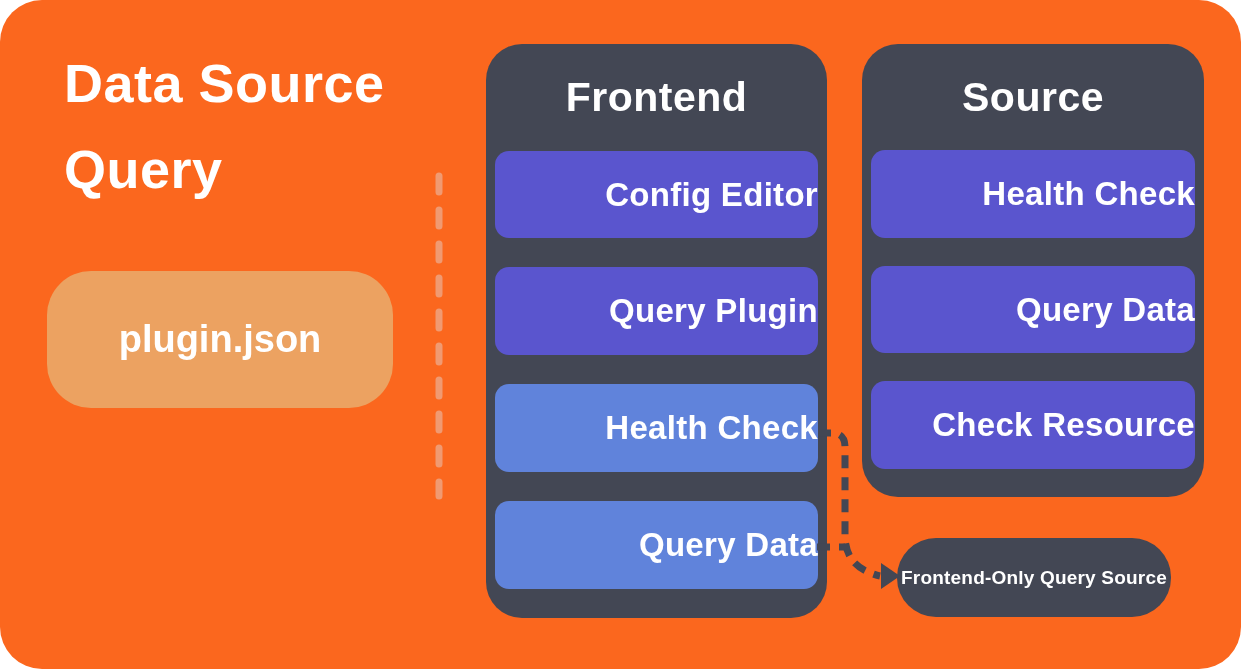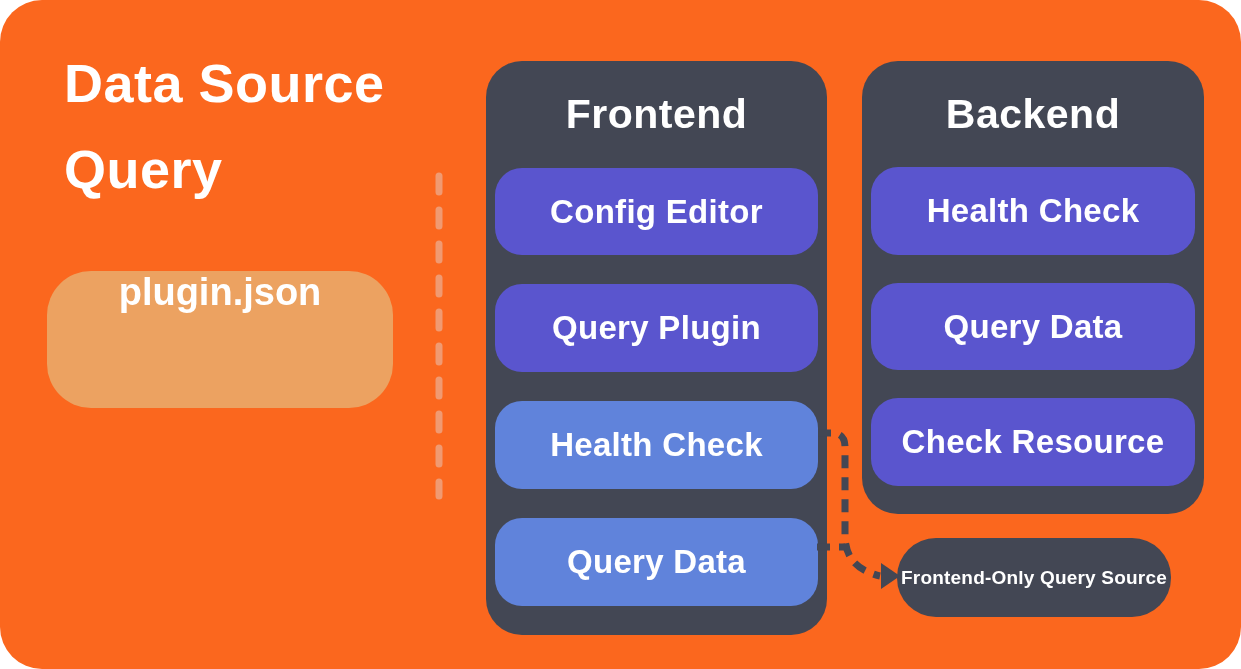--- a/index.html
+++ b/index.html
@@ -28,55 +28,55 @@
   }
   .plugin-box {
     position: absolute;
     left: 47px;
     top: 271px;
     width: 346px;
     height: 137px;
     background: var(--tan, #ECA261);
     border-radius: 44px;
     display: flex;
+    align-items: center;
     justify-content: center;
     color: var(--text, #fff);
     font-size: 38px;
     font-weight: 700;
   }
   .card {
     position: absolute;
     top: 44px;
     background: var(--card, #434754);
     border-radius: 36px;
     display: flex;
     flex-direction: column;
     padding: 0 9px;
     box-sizing: border-box;
-    margin-top: 17px;
   }
   .card.frontend { left: 486px; width: 341px; height: 574px; }
   .card.backend  { left: 862px; width: 342px; height: 453px; }
   .card-title {
     height: 108px;
     display: flex;
     align-items: center;
     justify-content: center;
     color: var(--text, #fff);
     font-size: 41px;
     font-weight: 700;
     letter-spacing: 0.5px;
   }
   .pill {
     height: 89px;
-    border-radius: 27px;
+    border-radius: 14px;
     margin-bottom: 29px;
     display: flex;
     align-items: center;
-    justify-content: center;
+    justify-content: flex-end;
     color: var(--text, #fff);
     font-size: 33px;
     font-weight: 700;
     letter-spacing: 0.3px;
   }
   .backend .pill { margin-bottom: 28px; }
   .pill.purple { background: var(--purple, #5A55CE); }
   .pill.blue   { background: var(--blue, #6083DB); }
   .fo-box {
     position: absolute;
@@ -139,21 +139,21 @@
     </div>
     <div class="pill blue">
       <span>Health Check</span>
     </div>
     <div class="pill blue">
       <span>Query Data</span>
     </div>
   </div>
 
   <div class="card backend">
-    <div class="card-title">Backend</div>
+    <div class="card-title">Source</div>
     <div class="pill purple">
       <span>Health Check</span>
     </div>
     <div class="pill purple">
       <span>Query Data</span>
     </div>
     <div class="pill purple">
       <span>Check Resource</span>
     </div>
   </div>

